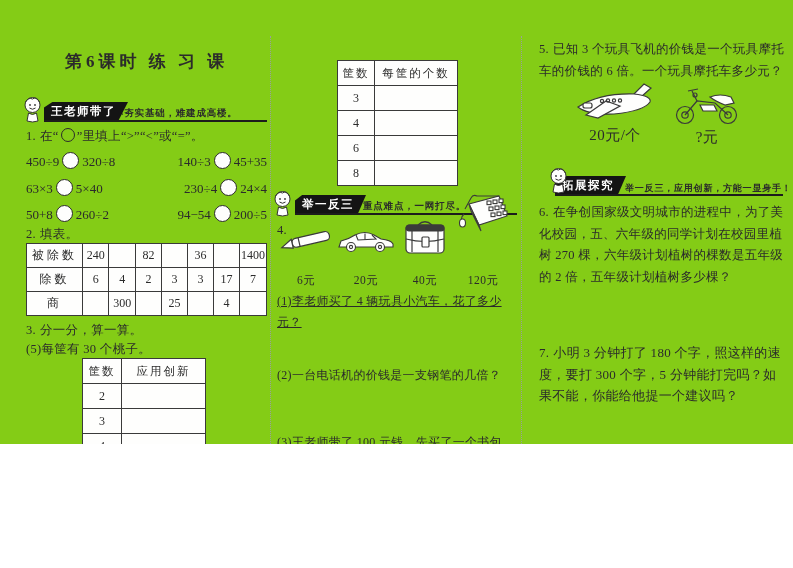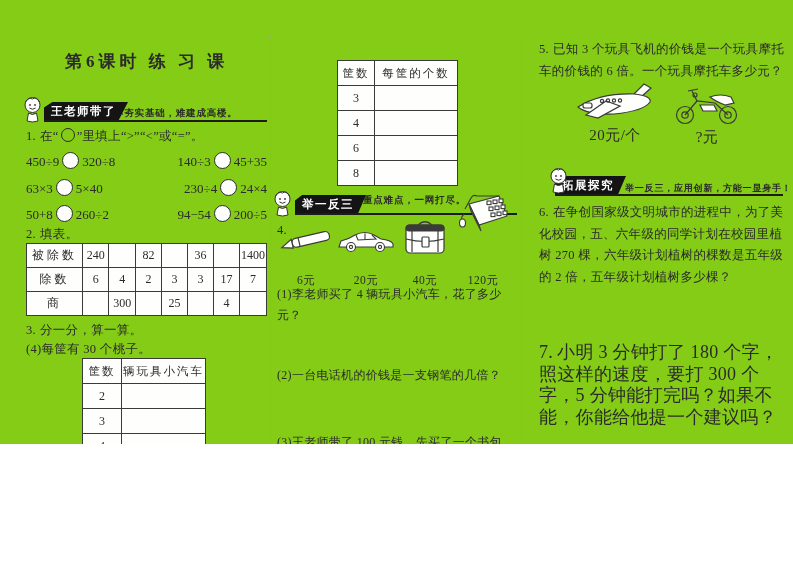--- a/index.html
+++ b/index.html
@@ -117,26 +117,26 @@
         <td></td>
         <td>4</td>
         <td></td>
       </tr>
     </tbody>
       </table>
 
     <div class="blk ptext" style="top:320px;left:0;">
       <span class="pnum">3.</span><span>分一分，算一算。</span>
     </div>
-    <div class="blk ptext" style="top:339px;left:0;">(4)每筐有 30 个桃子。</div>
+    <div class="blk ptext" style="top:339px;left:0;">(5)每筐有 30 个桃子。</div>
     <table class="blk mini-table" style="top:358px;left:56px;">
       <tbody>
           <tr>
         <th style="width:38px;">筐数</th>
-        <th style="width:83px;">辆玩具小汽车</th>
+        <th style="width:83px;">应用创新</th>
       </tr>
       <tr>
             <td>2</td>
             <td></td>
           </tr>
       <tr>
             <td>3</td>
             <td></td>
           </tr>
       <tr>
@@ -183,21 +183,21 @@
       <g fill="#fefefd" stroke="#333" stroke-width="1">
         <circle cx="13" cy="10" r="7.5"></circle>
         <path d="M6 7 Q9 2 13 4 Q17 1 20 7" fill="none"></path>
         <circle cx="10.5" cy="10" r="0.9" fill="#333" stroke="none"></circle>
         <circle cx="15.5" cy="10" r="0.9" fill="#333" stroke="none"></circle>
         <path d="M10 13 Q13 15.5 16 13" fill="none"></path>
         <path d="M9 18 Q13 21 17 18 L18.5 26 Q13 28 7.5 26 Z"></path>
       </g>
     </svg>
     <div class="badge" style="left:18px;top:195px;">举一反三</div>
-    <div class="slogan" style="left:86px;top:194px;">重点难点，一网打尽。</div>
+    <div class="slogan" style="left:86px;top:200px;">重点难点，一网打尽。</div>
     <div class="rule" style="left:18px;top:213px;width:222px;"></div>
 
     <div class="blk ptext" style="top:220px;left:0;">
       <span class="pnum">4.</span>
     </div>
 
     <div class="item-row" style="top:238px;left:0;width:240px;height:50px;">
       <div class="item" style="width:58px;">
         <svg width="56" height="28" viewBox="0 0 56 28">
           <g fill="#fefefd" stroke="#3a3a3a" stroke-width="1.2" transform="rotate(-13 28 14)">
@@ -252,21 +252,21 @@
               <rect x="41" y="20" width="4" height="3.6"></rect>
               <rect x="47" y="19" width="4" height="3.6"></rect>
             <path d="M8 22 q-5 5 0 9" fill="none"></path>
             <ellipse cx="6.5" cy="31" rx="3" ry="4"></ellipse>
           </g>
         </svg>
         <div class="price">120元</div>
       </div>
     </div>
 
-    <div class="blk ptext wrapblk" style="top:284px;left:0;width:240px;font-size:12px;">(1)李老师买了 4 辆玩具小汽车，花了多少元？</div>
+    <div class="blk ptext wrapblk" style="top:291px;left:0;width:240px;font-size:12px;text-decoration:underline;">(1)李老师买了 4 辆玩具小汽车，花了多少元？</div>
     <div class="blk ptext wrapblk" style="top:365px;left:0;width:240px;font-size:12px;">(2)一台电话机的价钱是一支钢笔的几倍？</div>
     <div class="blk ptext wrapblk" style="top:432px;left:0;width:240px;font-size:12px;line-height:21px;">(3)王老师带了 100 元钱，先买了一个书包，剩下的钱还可以买什么？</div>
   </div>
 
   <div class="col" id="col3">
 
     <div class="blk ptext" style="top:38px;left:0;width:245px;line-height:22px;font-size:12.5px;">
       <span class="pnum">5.</span><span>已知 3 个玩具飞机的价钱是一个玩具摩托车的价钱的 6 倍。一个玩具摩托车多少元？</span>
     </div>
 
@@ -314,18 +314,18 @@
       </g>
     </svg>
     <div class="badge" style="left:16px;top:176px;">拓展探究</div>
     <div class="slogan" style="left:86px;top:182px;font-size:9px;">举一反三，应用创新，方能一显身手！</div>
     <div class="rule" style="left:16px;top:194px;width:228px;"></div>
 
     <div class="blk ptext wrapblk" style="top:202px;left:0;width:245px;line-height:21.7px;font-size:12.5px;">
       <span class="pnum">6.</span><span>在争创国家级文明城市的进程中，为了美化校园，五、六年级的同学计划在校园里植树 270 棵，六年级计划植树的棵数是五年级的 2 倍，五年级计划植树多少棵？</span>
     </div>
 
-    <div class="blk ptext wrapblk" style="top:342px;left:0;width:245px;line-height:21.7px;font-size:18px;">
+    <div class="blk ptext wrapblk" style="top:342px;left:0;width:245px;line-height:21.7px;font-size:13px;">
       <span class="pnum">7.</span><span>小明 3 分钟打了 180 个字，照这样的速度，要打 300 个字，5 分钟能打完吗？如果不能，你能给他提一个建议吗？</span>
     </div>
   </div>
 
 </div>
 
 </body></html>

